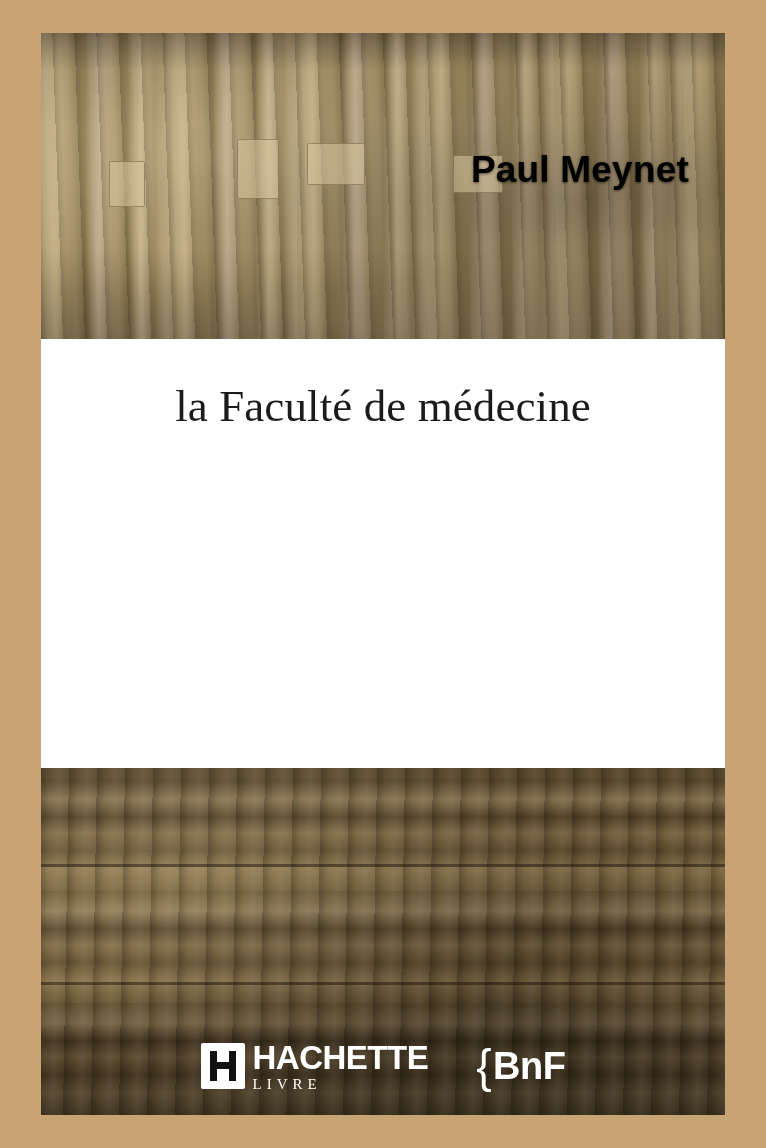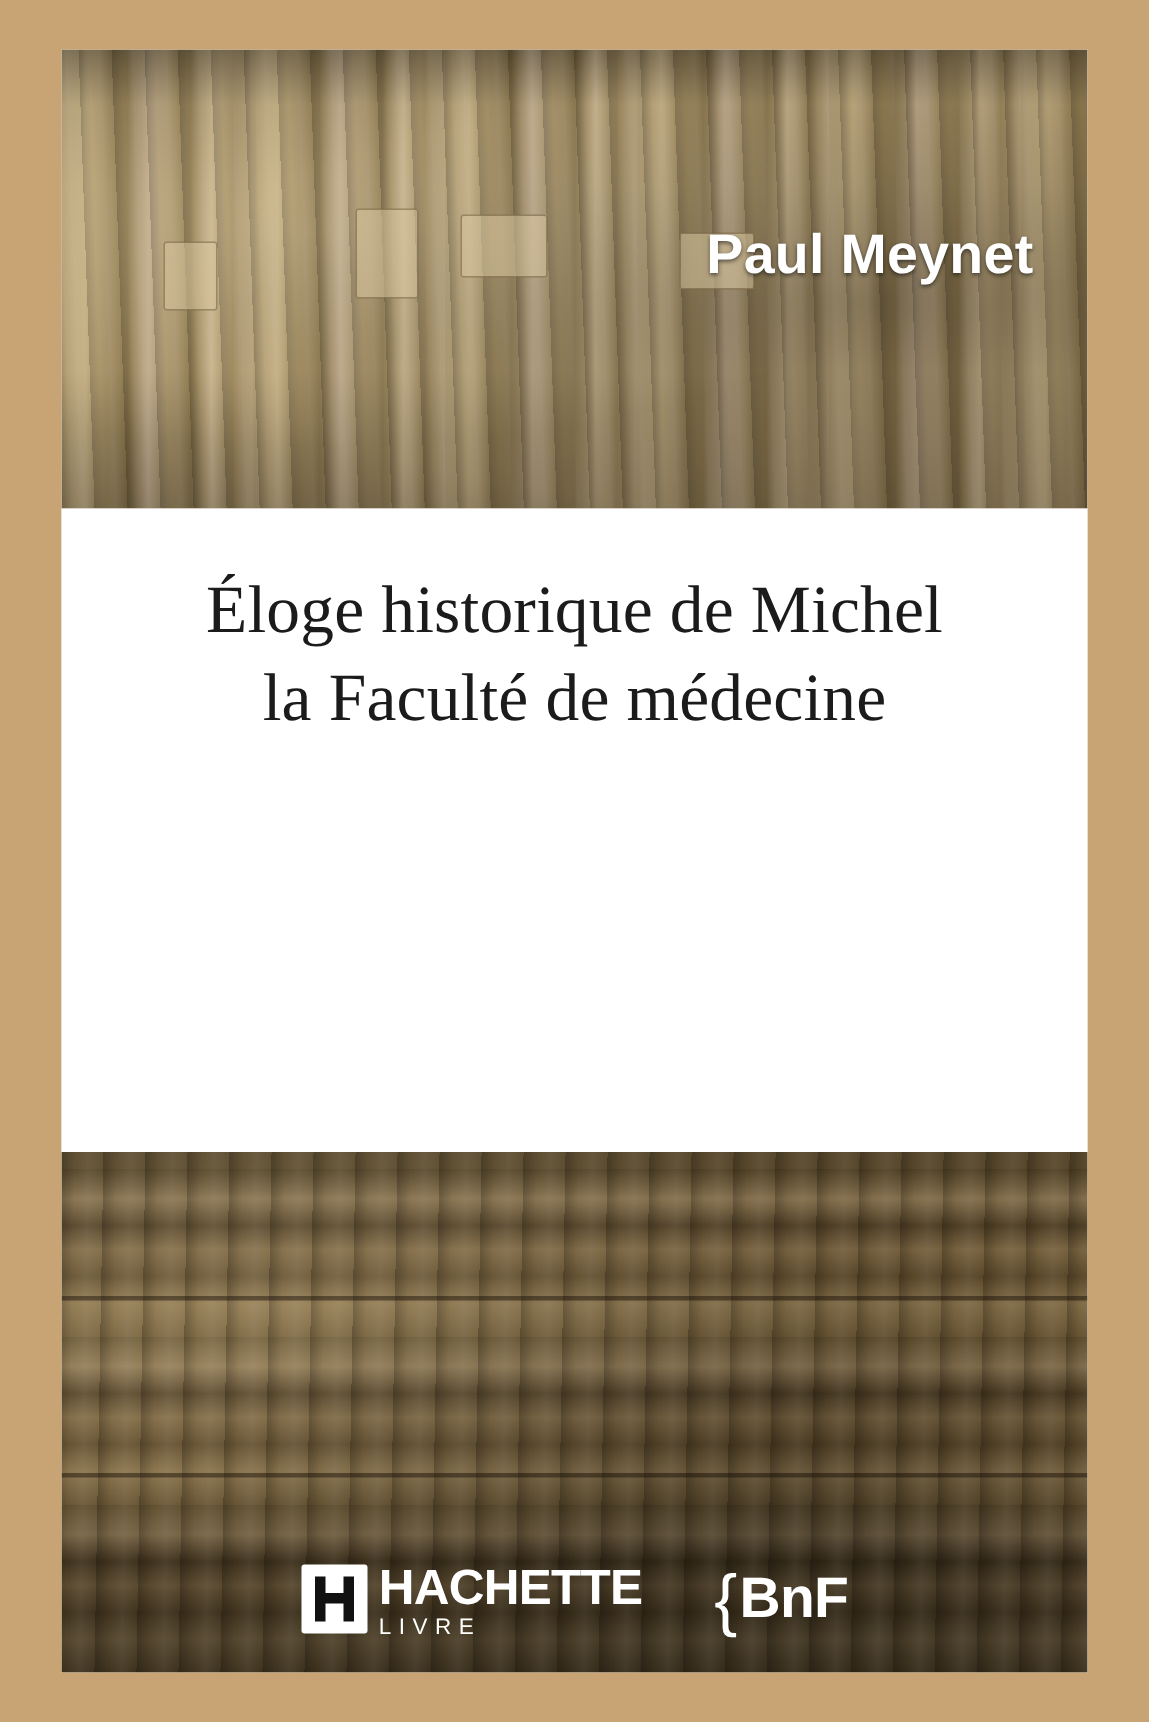--- a/index.html
+++ b/index.html
@@ -127,21 +127,21 @@
     background: #ffffff;
   }
 
   .author {
     position: absolute;
     right: 36px;
     top: 116px;
     font-family: "Liberation Sans", sans-serif;
     font-weight: bold;
     font-size: 37px;
-    color: #ffffff;
+    color: #000000;
     letter-spacing: 0.2px;
     text-shadow: 0 1px 3px rgba(0,0,0,0.55);
     white-space: nowrap;
   }
 
   .title {
     position: absolute;
     left: 18px;
     right: 18px;
     top: 38px;
@@ -204,21 +204,21 @@
     line-height: 1;
   }
   .hachette-name {
     font-family: "Liberation Sans", sans-serif;
     font-weight: bold;
     font-size: 33px;
     color: #ffffff;
     letter-spacing: -0.5px;
   }
   .hachette-sub {
-    font-family: Liberation Sans, sans-serif;
+    font-family: Liberation Serif, serif;
     font-size: 15px;
     color: #ffffff;
     letter-spacing: 5px;
     margin-top: 3px;
   }
 
   .bnf {
     display: flex;
     align-items: center;
     color: #ffffff;
@@ -243,21 +243,20 @@
       <div class="books-top"></div>
       <div class="label-top-a"></div>
       <div class="label-top-b"></div>
       <div class="label-top-c"></div>
       <div class="label-top-d"></div>
       <div class="author">Paul Meynet</div>
     </div>
 
     <div class="title-band">
       <div class="title">
-        <div>Éloge historique de Michel</div>
         <div>la Faculté de médecine</div>
       </div>
     </div>
 
     <div class="photo-bottom">
       <div class="books-bottom"></div>
       <div class="shelf-line-1"></div>
       <div class="shelf-line-2"></div>
 
       <div class="logos">

